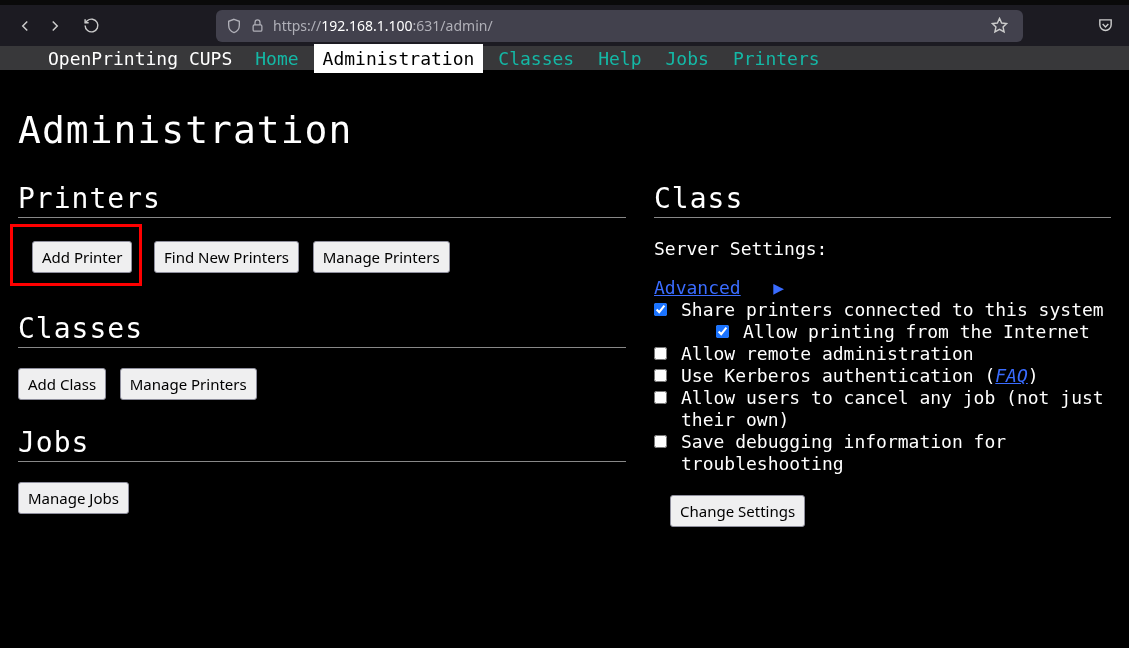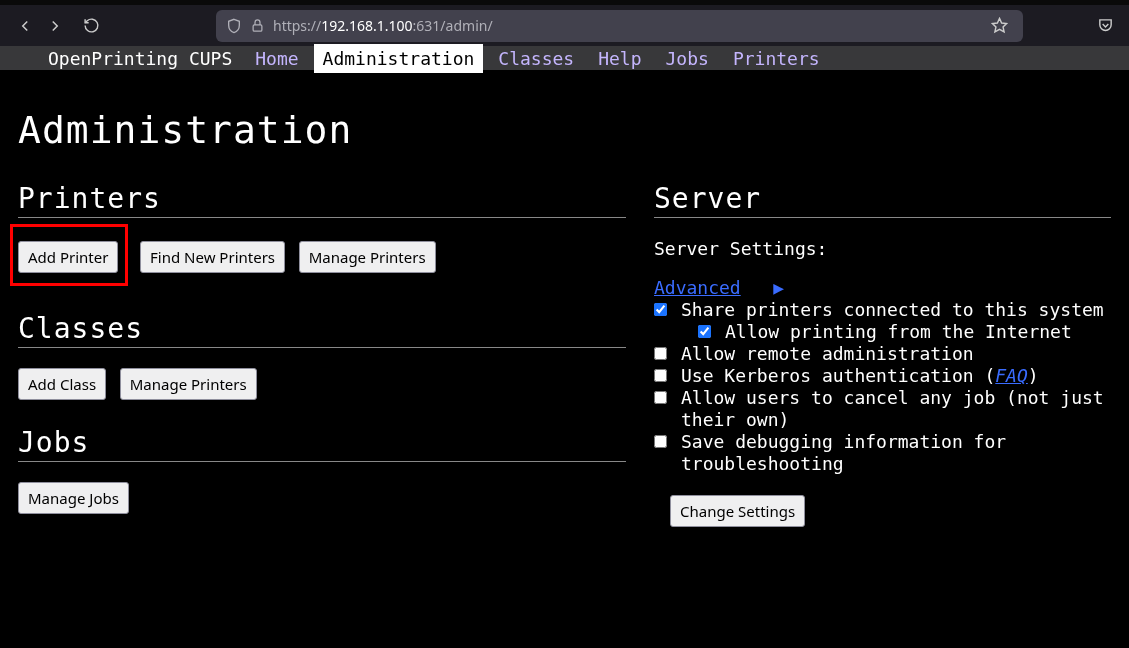--- a/index.html
+++ b/index.html
@@ -62,21 +62,21 @@
 
   .top-nav {
     background: #38383a;
     height: 24px;
     display: flex;
     align-items: center;
     padding-left: 48px;
     font-size: 18px;
   }
   .top-nav a {
-    color: #c4b5fd;
+    color: #14b8a6;
     text-decoration: none;
     padding: 4px 9px;
     margin-right: 6px;
     cursor: pointer;
   }
   .top-nav a.active {
     background: #fff;
     color: #000;
   }
   .top-nav .brand {
@@ -117,21 +117,21 @@
     border-radius: 3px;
     padding: 5px 9px;
     font-size: 15px;
     font-family: system-ui, -apple-system, sans-serif;
     cursor: pointer;
     margin-right: 4px;
   }
   .highlight-box {
     border: 3px solid #ff0000;
     display: inline-block;
-    padding: 14px 3px 10px 5px;
+    padding: 14px 3px 10px 19px;
     margin-top: -14px;
     margin-left: -8px;
     margin-right: 2px;
   }
 
   .server-settings-label {
     font-size: 18px;
     margin: 12px 0 18px 0;
   }
   .adv-link {
@@ -141,21 +141,21 @@
     text-decoration: underline;
   }
   .adv-arrow { color: #3a6cff; text-decoration: none; }
   .settings-list { font-size: 18px; line-height: 22px; }
   .setting-row { display: flex; align-items: flex-start; margin: 0; }
   .setting-row input[type=checkbox] {
     margin-right: 14px;
     margin-top: 4px;
     accent-color: #1a73ff;
   }
-  .setting-indent { margin-left: 44px; }
+  .setting-indent { margin-left: 62px; }
   .faq-link { color: #3a6cff; text-decoration: underline; cursor: pointer; font-style: italic; }
   .change-btn-row { margin-top: 20px; padding-left: 16px; }
 </style>
 </head>
 <body>
 
 <div class="browser-bar">
   <div class="nav-btn">
     <svg width="18" height="18" viewBox="0 0 24 24" fill="none" stroke="#ccc" stroke-width="2">
         <path d="M15 18l-6-6 6-6"></path>
@@ -231,21 +231,21 @@
         <button class="ui-btn">Manage Printers</button>
       </div>
 
       <h2 class="section-title">Jobs</h2>
       <div class="btn-row">
         <button class="ui-btn">Manage Jobs</button>
       </div>
     </div>
 
     <div class="col col-right">
-      <h2 class="section-title">Server</h2>
+      <h2 class="section-title">Class</h2>
       <div class="server-settings-label">Server Settings:</div>
 
       <div class="settings-list">
         <div>
           <span class="adv-link">Advanced</span>
           <span class="adv-arrow">&nbsp;&nbsp;<span>▶</span></span>
         </div>
         <div class="setting-row">
           <input type="checkbox" checked="" style="">
           <span>Share printers connected to this system</span>

